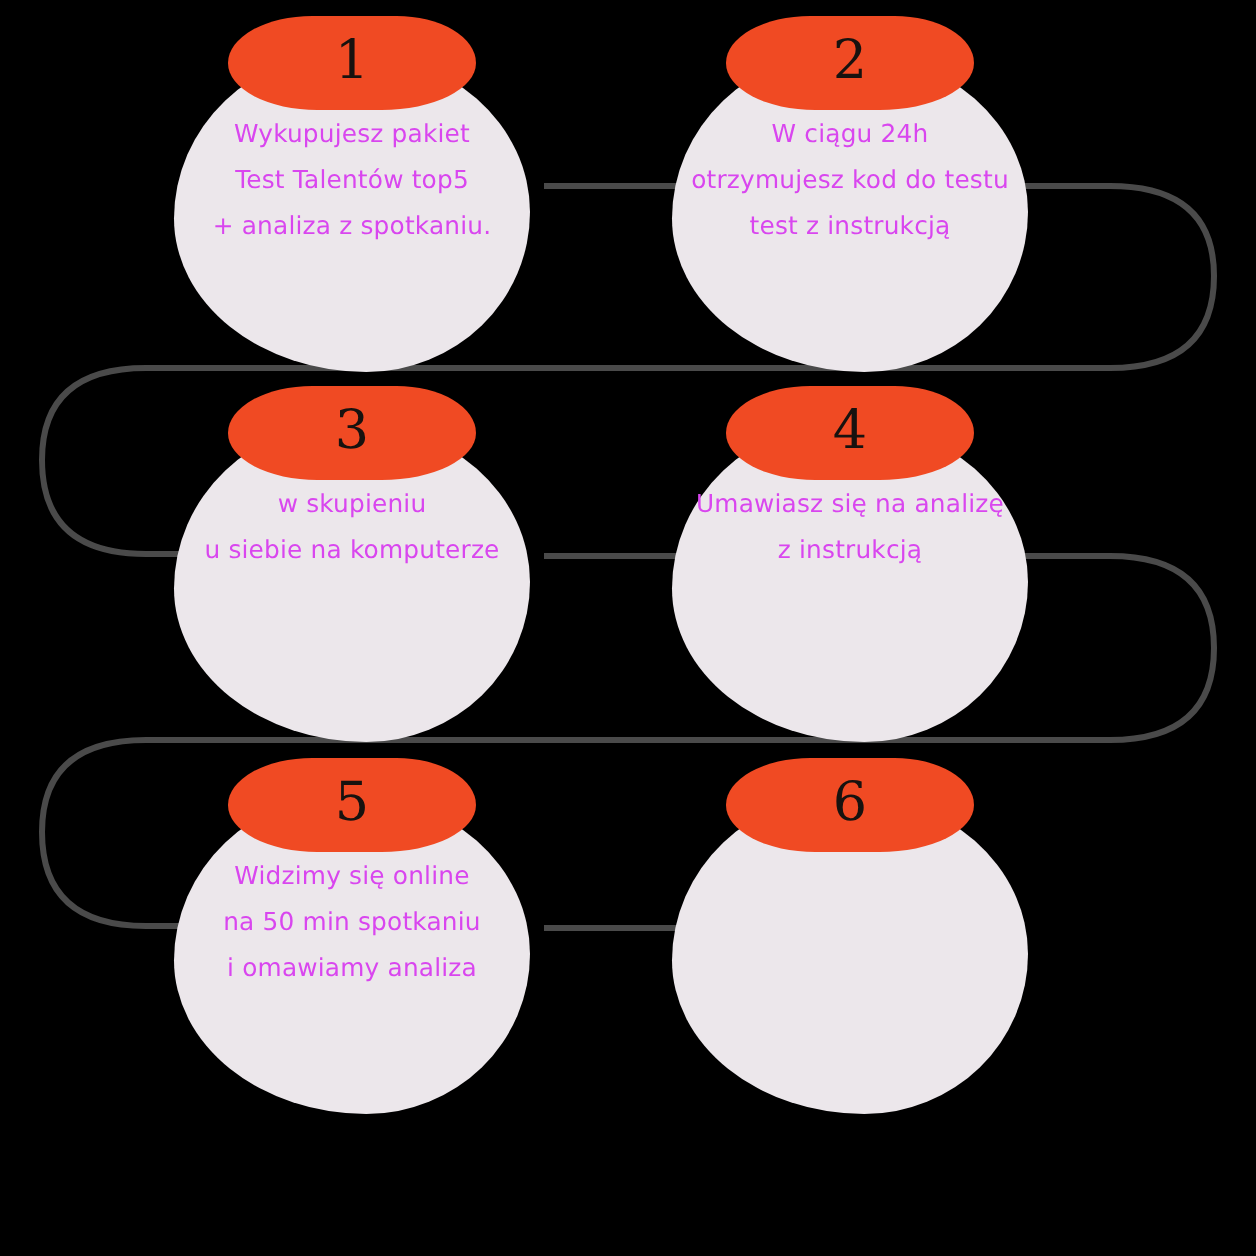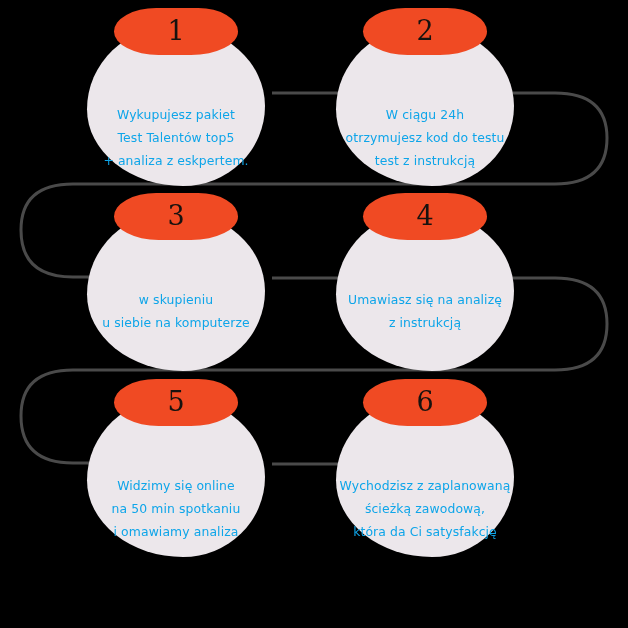--- a/index.html
+++ b/index.html
@@ -61,24 +61,23 @@
     padding-bottom: 3px;
   }
   .step-text {
     position: absolute;
     left: -14px;
     top: 48px;
     width: 206px;
     text-align: center;
     font-family: "DejaVu Sans", "Liberation Sans", sans-serif;
     font-size: 12.4px;
-    color: #0ea5e9;
+    color: #d946ef;
     line-height: 1.84;
     letter-spacing: 0.1px;
-    margin-top: 48px;
   }
   .step-text .ln { display: block; white-space: nowrap; }
 </style>
 </head>
 <body>
 
 <div id="stage">
 
   <svg id="connector-layer" viewBox="0 0 628 628">
     <g fill="none" stroke="#4A4A4A" stroke-width="3" stroke-linecap="butt">
@@ -91,21 +90,21 @@
   </svg>
 
   <div class="step-node" style="left:87px; top:8px;">
     <div class="step-blob"></div>
     <div class="step-badge">
       <span class="step-badge-number">1</span>
     </div>
     <div class="step-text">
       <span class="ln">Wykupujesz pakiet</span>
       <span class="ln">Test Talentów top5</span>
-      <span class="ln">+ analiza z eskpertem.</span>
+      <span class="ln">+ analiza z spotkaniu.</span>
     </div>
   </div>
 
   <div class="step-node" style="left:336px; top:8px;">
     <div class="step-blob"></div>
     <div class="step-badge">
       <span class="step-badge-number">2</span>
     </div>
     <div class="step-text">
       <span class="ln">W ciągu 24h</span>
@@ -146,20 +145,15 @@
       <span class="ln">na 50 min spotkaniu</span>
       <span class="ln">i omawiamy analiza</span>
     </div>
   </div>
 
   <div class="step-node" style="left:336px; top:379px;">
     <div class="step-blob"></div>
     <div class="step-badge">
       <span class="step-badge-number">6</span>
     </div>
-    <div class="step-text">
-      <span class="ln">Wychodzisz z zaplanowaną</span>
-      <span class="ln">ścieżką zawodową,</span>
-      <span class="ln">która da Ci satysfakcję</span>
-    </div>
   </div>
 
 </div>
 
 </body></html>

